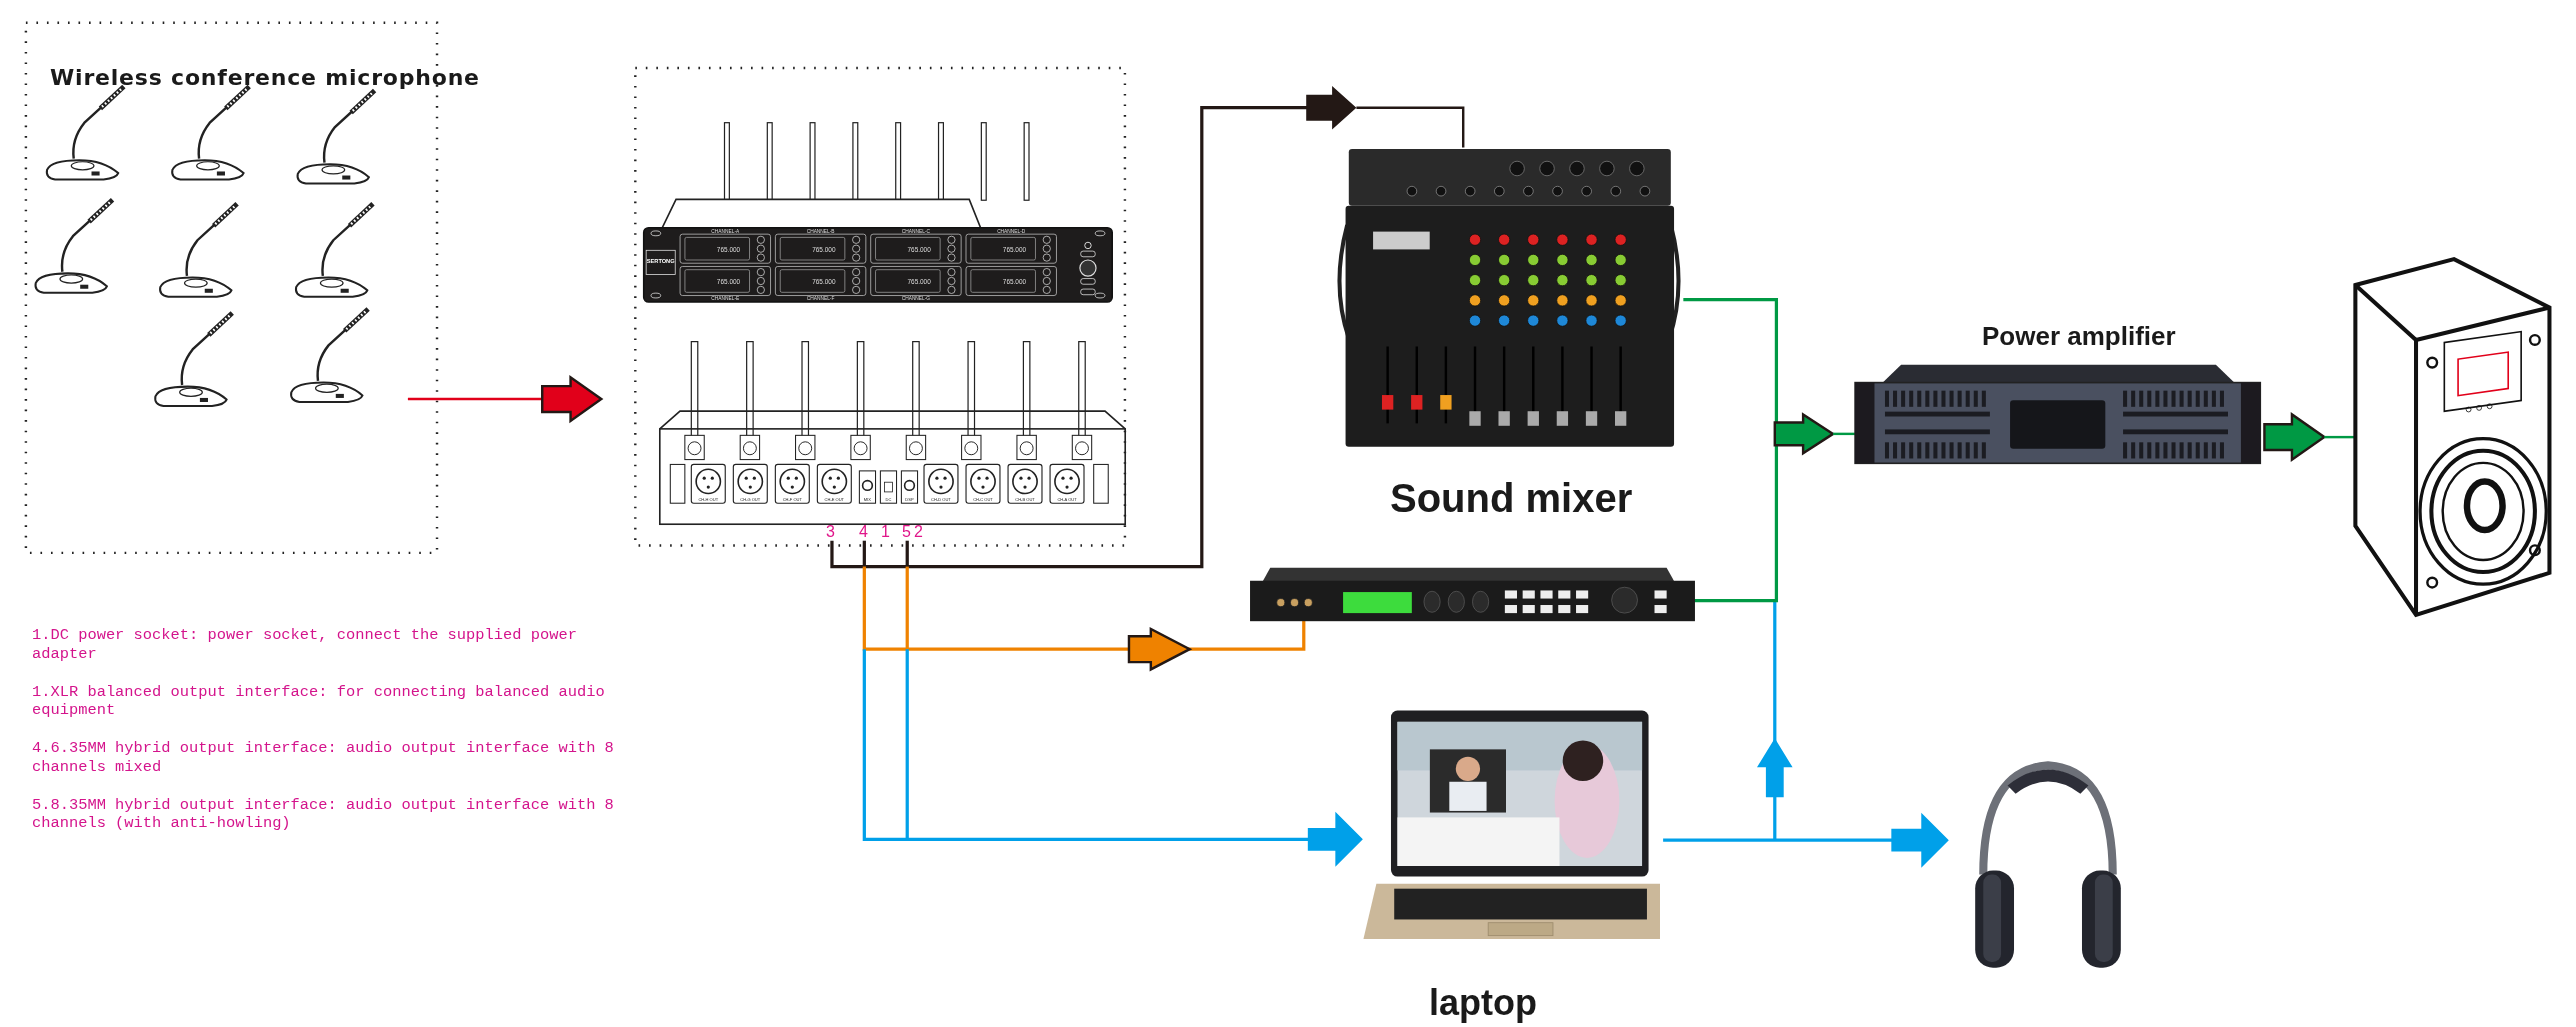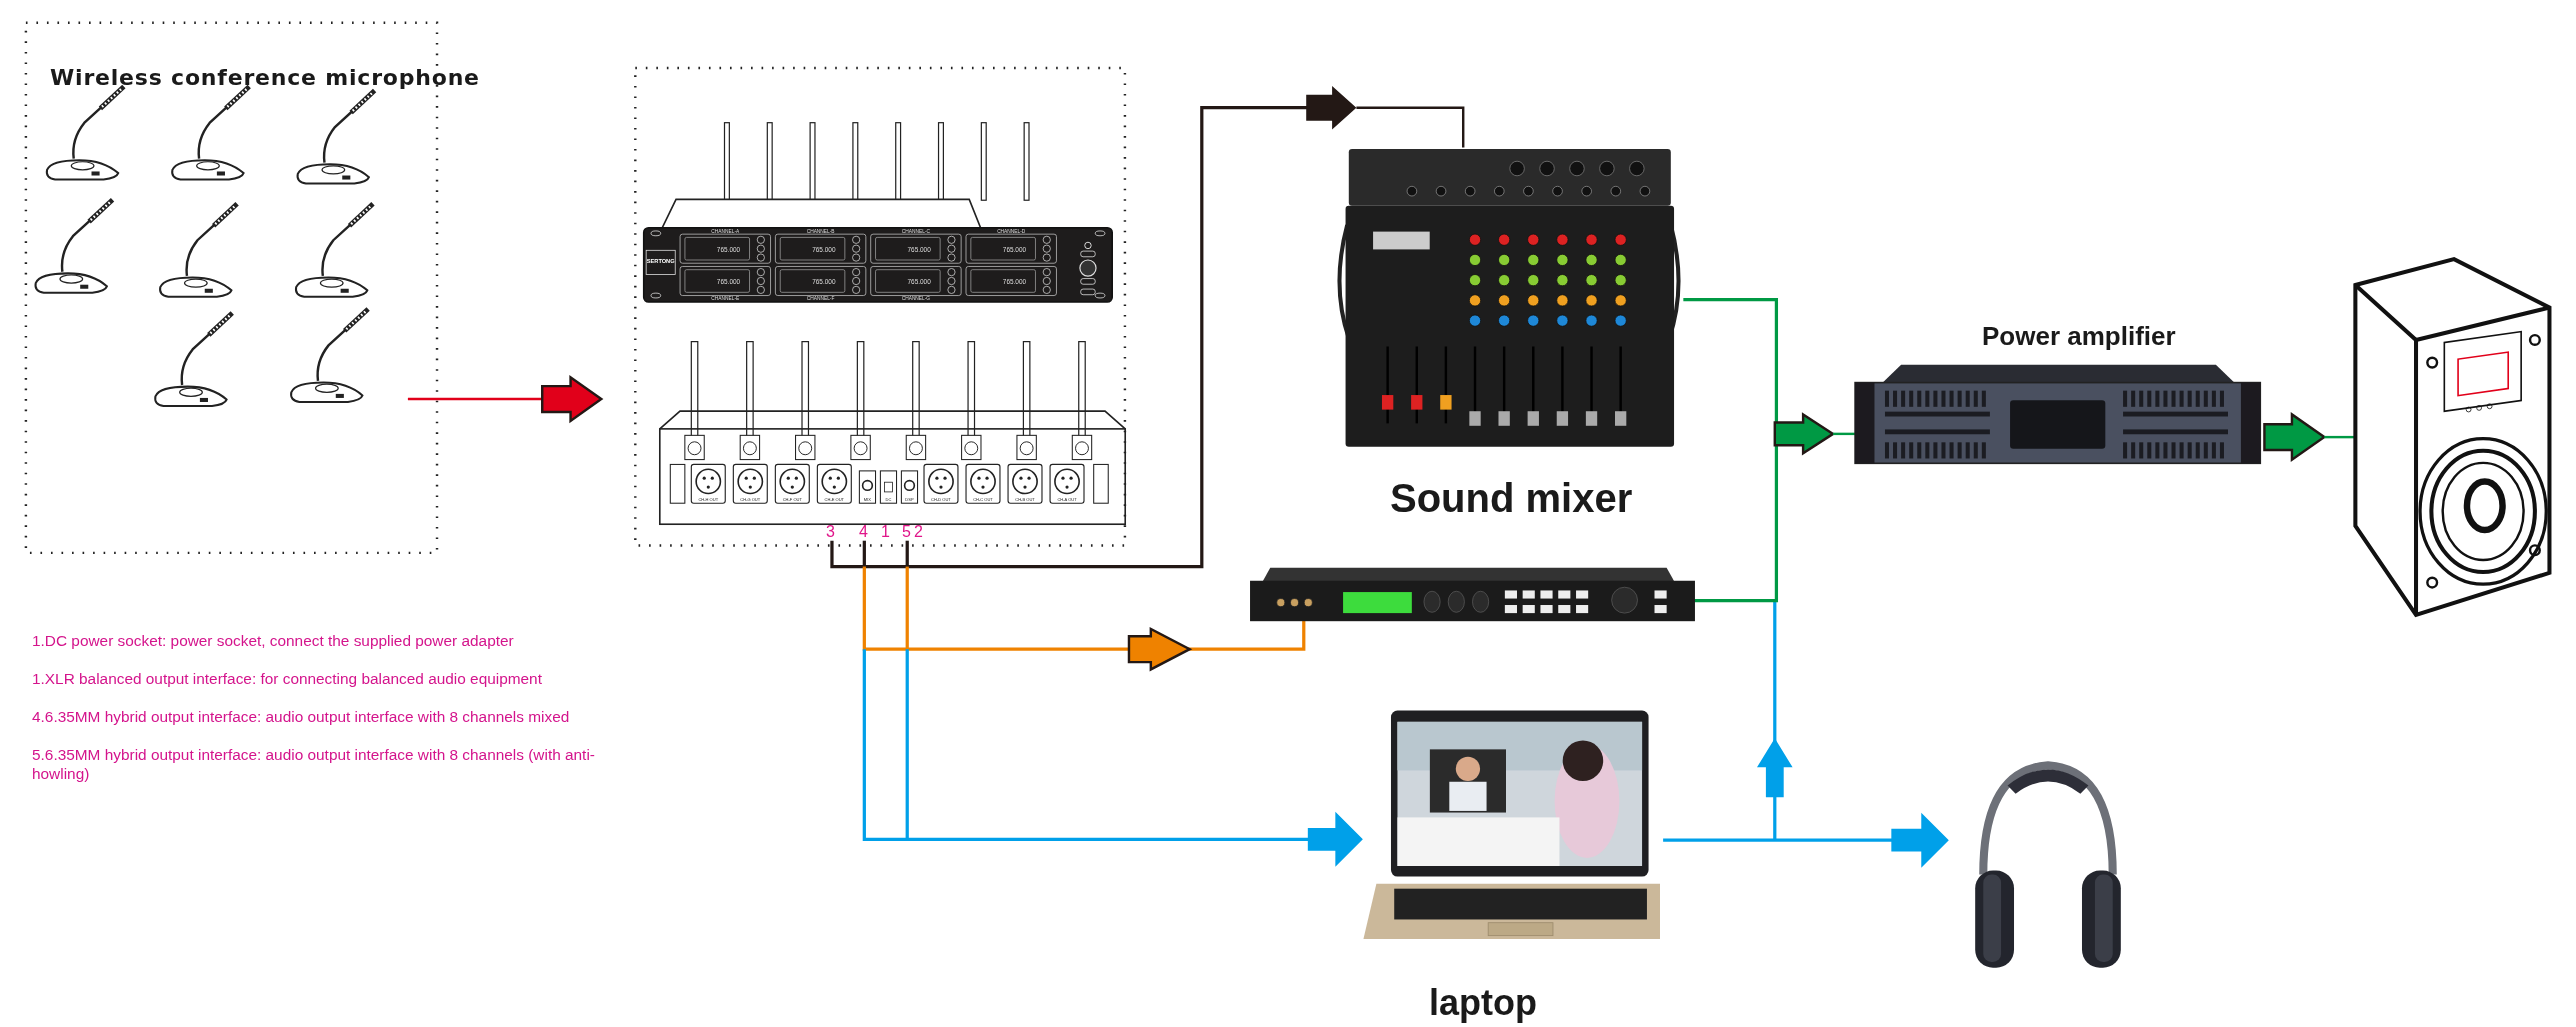--- a/index.html
+++ b/index.html
@@ -1,20 +1,20 @@
 <!DOCTYPE html>
 <html style="font-size:13px"><head>
 <meta charset="utf-8">
 <style>
   html, body { margin:0; padding:0; background:#ffffff; }
   body { width:2576px; height:1028px; position:relative; overflow:hidden; font-family:"Liberation Sans", sans-serif; }
   #stage { position:absolute; left:0; top:0; width:2544px; height:1028px; }
   .title { position:absolute; font-family:"DejaVu Sans", sans-serif; font-weight:bold; color:#1a1a1a; white-space:nowrap; letter-spacing:0.8px; }
   .big-label { position:absolute; font-family:"Liberation Sans", sans-serif; font-weight:bold; color:#1a1a1a; white-space:nowrap; }
-  .notes { position:absolute; left:32px; top:626px; width:599px; color:#d4148c; font-family:Liberation Sans, sans-serif; font-size:15.4px; line-height:18.6px;margin-top:6px; }
+  .notes { position:absolute; left:32px; top:626px; width:599px; color:#d4148c; font-family:Liberation Mono, monospace; font-size:15.4px; line-height:18.6px; }
   .notes p { margin:0 0 19.4px 0; }
   .port-num { position:absolute; color:#e0168a; font-size:16px; font-family:"Liberation Sans", sans-serif; }
   svg text { font-family:"Liberation Sans", sans-serif; }
 </style>
 </head>
 <body>
 
 <div id="stage">
 
   <svg width="2576" height="1028" style="position:absolute;left:0;top:0" viewBox="0 0 3183 1270">
@@ -509,16 +509,16 @@
     <rect x="20" y="155" width="48" height="120" rx="22" fill="#23252d"></rect>
     <rect x="152" y="155" width="48" height="120" rx="22" fill="#23252d"></rect>
     <rect x="30" y="160" width="22" height="108" rx="10" fill="#3b3e48"></rect>
     <rect x="168" y="160" width="22" height="108" rx="10" fill="#3b3e48"></rect>
   </svg>
 
   <div class="notes">
     <p>1.DC power socket: power socket, connect the supplied power adapter</p>
     <p>1.XLR balanced output interface: for connecting balanced audio equipment</p>
     <p>4.6.35MM hybrid output interface: audio output interface with 8 channels mixed</p>
-    <p>5.6.35MM hybrid output interface: audio output interface with 8 channels (with anti-howling)</p>
+    <p>5.8.35MM hybrid output interface: audio output interface with 8 channels (with anti-howling)</p>
   </div>
 </div>
 
 
 </body></html>

